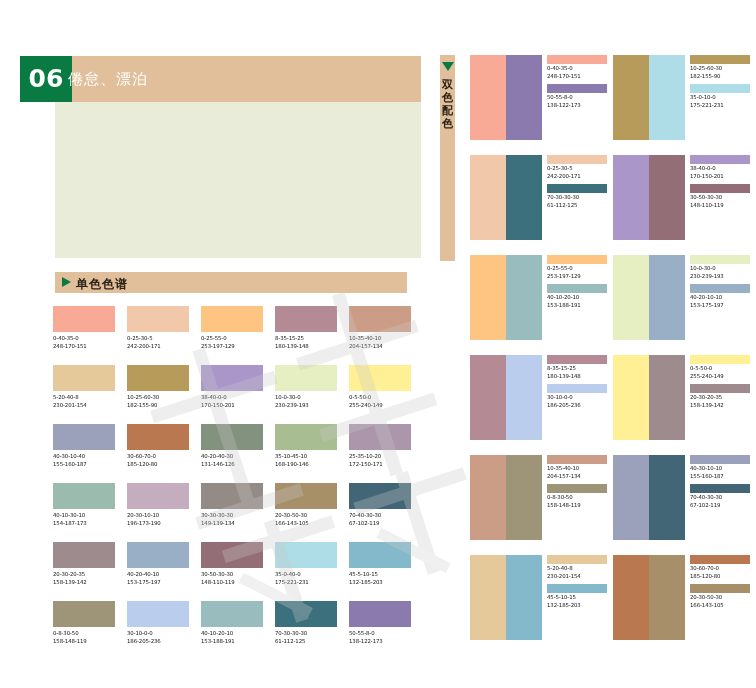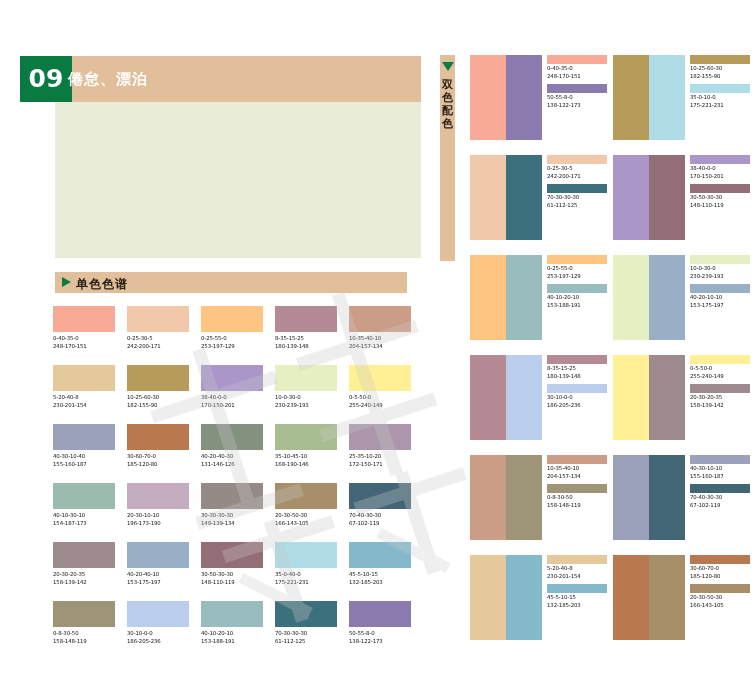--- a/index.html
+++ b/index.html
@@ -58,21 +58,21 @@
     font-weight: bold;
     letter-spacing: 0px;
     font-family: "DejaVu Sans", sans-serif;
   }
   #chapter-title {
     position: absolute;
     left: 68px;
     top: 70px;
     color: #ffffff;
     font-size: 15px;
-    font-weight: bold;
+    font-weight: normal;
     letter-spacing: 1px;
     z-index: 4;
     white-space: nowrap;
   }
 
   
   #hero-block {
     position: absolute;
     left: 55px;
     top: 102px;
@@ -239,21 +239,21 @@
       <path d="M55 300 L110 355"></path>
       <path d="M200 300 L255 355"></path>
     </g>
   </svg>
 </div>
 
 <div id="hero-block"></div>
 <div id="header-band"></div>
 
 <div id="chapter-badge">
-  <div id="chapter-number">09</div>
+  <div id="chapter-number">06</div>
 </div>
 <div id="chapter-title">倦怠、漂泊</div>
 
 <div id="mono-section-bar"></div>
 <div id="mono-section-arrow"></div>
 <div id="mono-section-title">单色色谱</div>
 
 <div id="mono-grid">
     <div class="mono-row">
       <div class="mono-cell">

